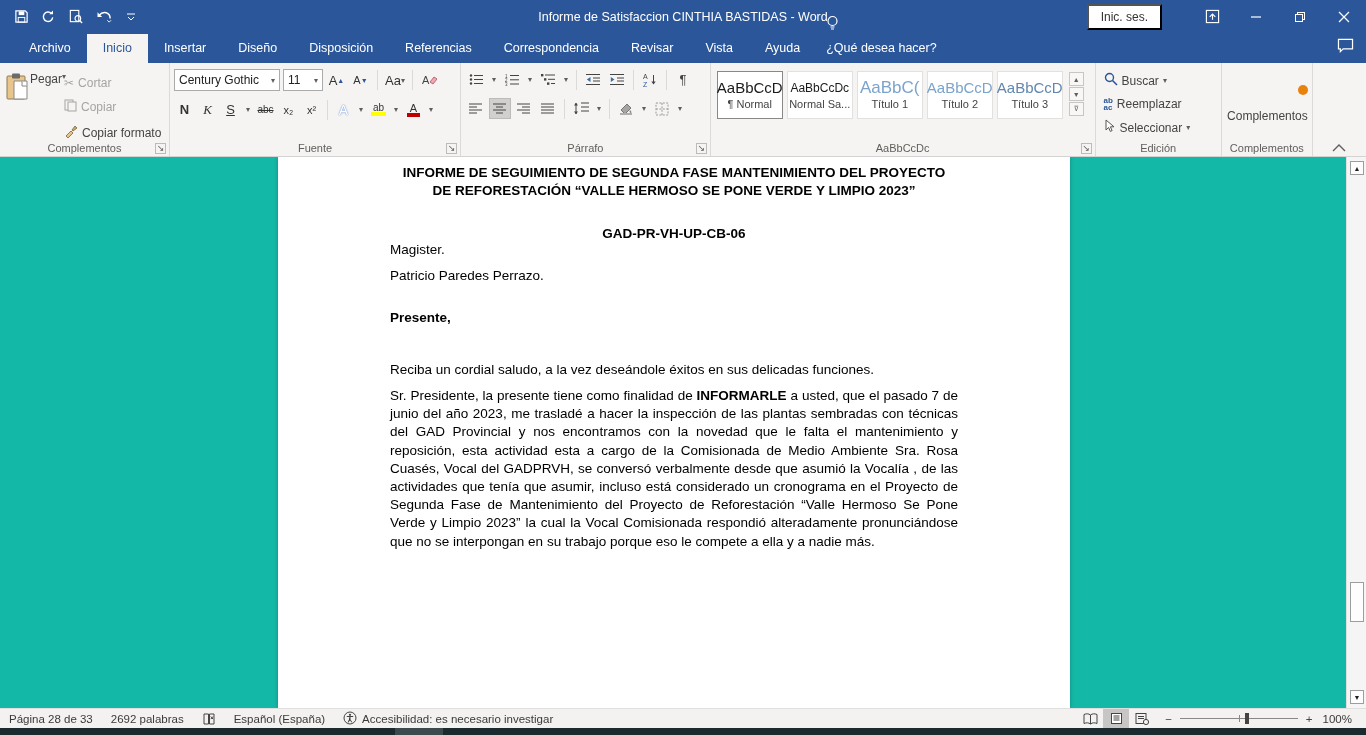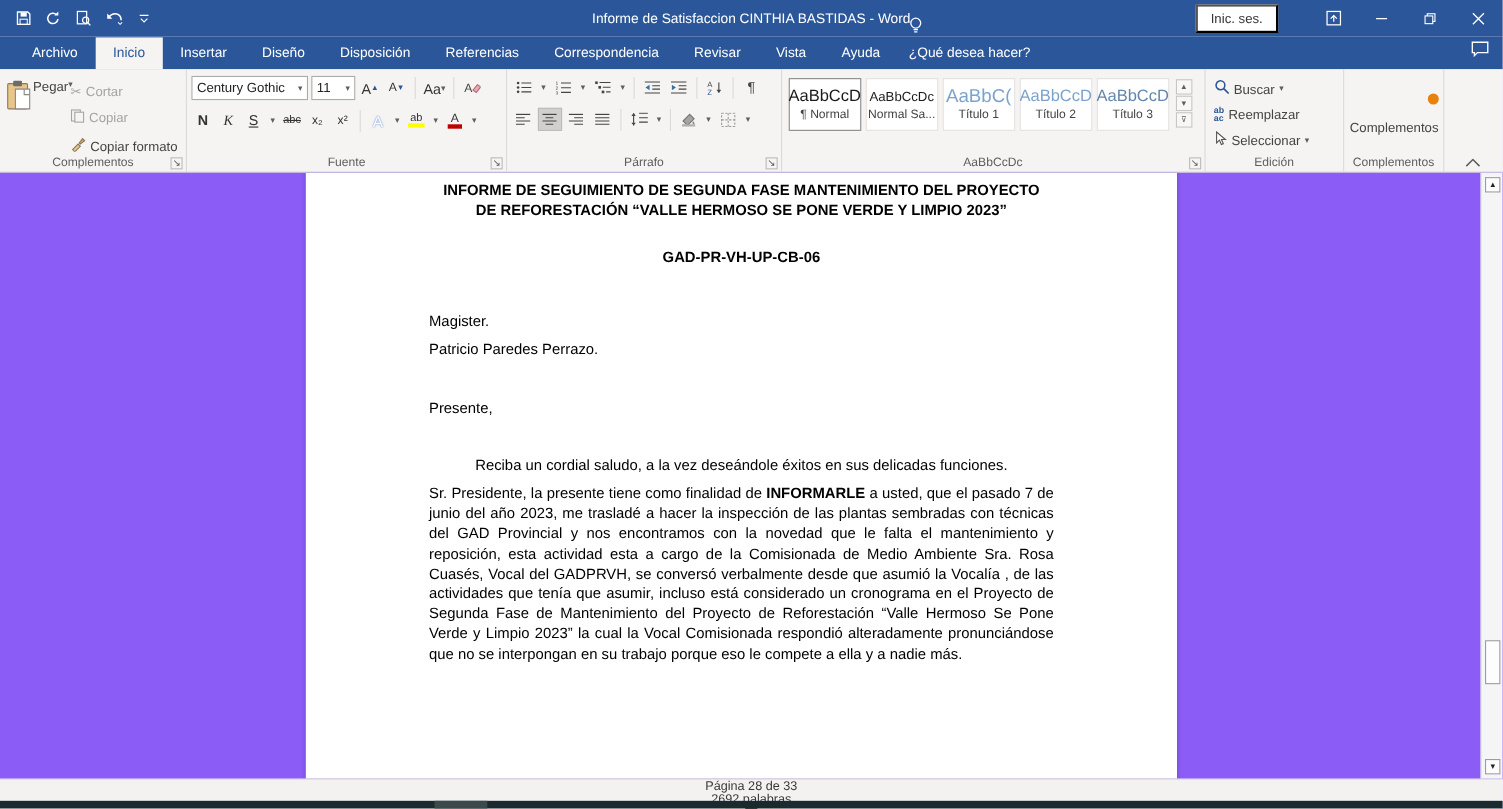--- a/index.html
+++ b/index.html
@@ -85,46 +85,46 @@
 
   
   .g-addins { width:92px; display:flex; flex-direction:column; align-items:flex-end; }
   .dot { width:10px; height:10px; border-radius:50%; background:#E8820C; margin-top:16px; }
   .addin-lab { font-size:12px; color:#444; margin-top:14px; }
   .collapse { width:54px; display:flex; align-items:flex-end; justify-content:center;
     padding-bottom:4px; color:#605E5C; }
 
   
   .docarea { position:absolute; left:0; top:157px; width:1366px; height:551px;
-    background:#8b5cf6; overflow:hidden; }
+    background:#14b8a6; overflow:hidden; }
   .page { position:absolute; left:278px; top:0; width:792px; height:551px; background:#fff;
     box-shadow:0 0 4px rgba(0,0,0,.25); padding:0 112px;
     font-family:"Liberation Sans", sans-serif; color:#000; }
   .doc-head { margin-top:7px; text-align:center; font-weight:bold; font-size:13.5px; line-height:18px; }
   .doc-code { margin-top:26px; text-align:center; font-weight:bold; font-size:13.5px; }
   .doc-date { margin-top:40px; text-align:right; font-size:13.5px; }
   .caret { display:inline-block; width:1px; height:15px; background:#000; vertical-align:-2px; }
   .doc-line { font-size:13.5px; line-height:18px; }
-  .m1 { margin-top:42px; } .m2 { margin-top:8px; } .m3 { margin-top:8px; font-weight:bold; }
-  .m4 { margin-top:35px; } .m5 { margin-top:34px;text-align:center; }
+  .m1 { } .m2 { margin-top:8px; } .m3 { margin-top:8px; font-weight:bold; }
+  .m4 { margin-top:24px;font-weight:bold; } .m5 { margin-top:34px; }
   .doc-body { margin-top:8px; font-size:13.5px; line-height:18.2px; text-align:justify; }
 
   
   .vscroll { position:absolute; right:0; top:0; width:20px; height:551px; background:#F5F5F5;
     border-left:1px solid #E0E0E0; }
   .sbtn { position:absolute; left:3px; width:14px; height:14px; background:#FDFDFD;
     border:1px solid #9D9D9D; color:#222; font-size:7px; display:flex; align-items:center;
     justify-content:center; }
   .sthumb { position:absolute; left:3px; top:425px; width:14px; height:40px; background:#FDFDFD;
     border:1px solid #9D9D9D; }
 
   
   .statusbar { position:absolute; left:0; top:708px; width:1366px; height:20px;
     background:#F3F2F1; border-top:1px solid #E1DFDD; display:flex; align-items:center;
-    font-size:11.5px; color:#3B3A39;flex-direction:column; }
+    font-size:11.5px; color:#3B3A39; }
   .sb-item { padding:0 9px; display:flex; align-items:center; gap:5px; height:100%; }
   .sb-right { margin-left:auto; display:flex; align-items:center; height:100%; }
   .viewbtn { width:26px; height:20px; display:flex; align-items:center; justify-content:center; }
   .viewbtn.sel { background:#C8C6C4; }
   .zoomslider { display:flex; align-items:center; margin:0 10px; gap:8px; color:#444; }
   .ztrack { position:relative; width:118px; height:1px; background:#8A8886; }
   .znotch { position:absolute; left:50%; top:-3px; width:1px; height:7px; background:#8A8886; }
   .zthumb { position:absolute; left:55%; top:-5px; width:4px; height:11px; background:#444; }
   .zpct { padding-right:14px; }
 

